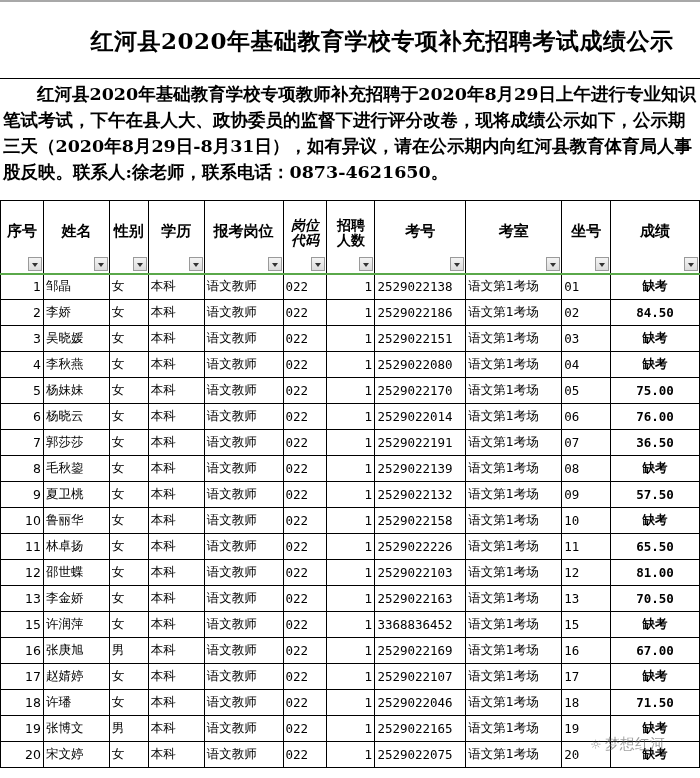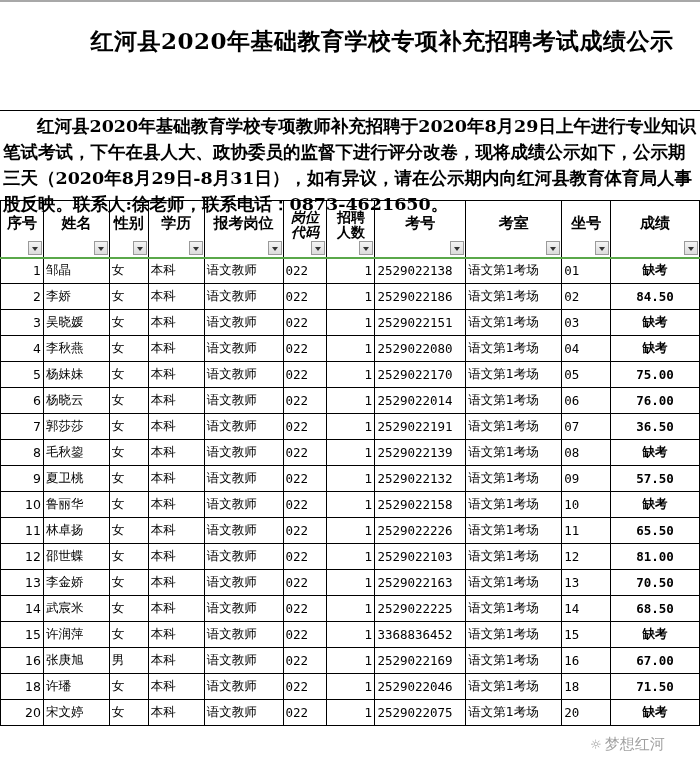--- a/index.html
+++ b/index.html
@@ -13,32 +13,31 @@
     margin-left: 32px;
   }
   .notice {
     position: absolute; left: 0; top: 78px; width: 700px; height: 120px;
     border-top: 1px solid #000;
     padding: 2px 2px 0 3px;
     font-size: 17.5px; line-height: 26px; font-weight: bold;
     font-family: "DejaVu Serif", "Liberation Serif", serif;
     text-indent: 34px;
     word-break: break-all;
-    margin-top: 32px;
   }
   table.grid {
     position: absolute; left: 0; top: 200px;
     border-collapse: collapse; table-layout: fixed;
     font-family: "DejaVu Sans", "Liberation Sans", sans-serif;
   }
   table.grid td, table.grid th {
     border: 1.5px solid #000; overflow: hidden; white-space: nowrap;
   }
   table.grid th {
-    height: 57px; font-size: 15px; font-weight: bold; position: relative;
+    height: 73px; font-size: 15px; font-weight: bold; position: relative;
     vertical-align: middle; text-align: center; padding-bottom: 10px;
     font-family: "DejaVu Serif", "Liberation Serif", serif;
     border-bottom: 2px solid #5aa84a;
   }
   table.grid th.two { font-size: 14px; line-height: 15px; padding-bottom: 8px; }
   .dd {
     position: absolute; right: 1px; bottom: 2px; width: 14px; height: 14px;
     background: linear-gradient(#f4f4f4, #dcdcdc); border: 1px solid #9a9a9a;
   }
   .dd::after {
@@ -258,33 +257,20 @@
         <td>本科</td>
         <td>语文教师</td>
         <td class="mono">022</td>
         <td class="num">1</td>
         <td class="mono">2529022163</td>
         <td>语文第1考场</td>
         <td class="mono">13</td>
         <td class="cen mono">70.50</td>
       </tr>
       <tr>
-        <td class="num">14</td>
-        <td>武宸米</td>
-        <td>女</td>
-        <td>本科</td>
-        <td>语文教师</td>
-        <td class="mono">022</td>
-        <td class="num">1</td>
-        <td class="mono">2529022225</td>
-        <td>语文第1考场</td>
-        <td class="mono">14</td>
-        <td class="cen mono">68.50</td>
-      </tr>
-      <tr>
         <td class="num">15</td>
         <td>许润萍</td>
         <td>女</td>
         <td>本科</td>
         <td>语文教师</td>
         <td class="mono">022</td>
         <td class="num">1</td>
         <td class="mono">3368836452</td>
         <td>语文第1考场</td>
         <td class="mono">15</td>
@@ -297,31 +283,57 @@
         <td>本科</td>
         <td>语文教师</td>
         <td class="mono">022</td>
         <td class="num">1</td>
         <td class="mono">2529022169</td>
         <td>语文第1考场</td>
         <td class="mono">16</td>
         <td class="cen mono">67.00</td>
       </tr>
       <tr>
+        <td class="num">17</td>
+        <td>赵婧婷</td>
+        <td>女</td>
+        <td>本科</td>
+        <td>语文教师</td>
+        <td class="mono">022</td>
+        <td class="num">1</td>
+        <td class="mono">2529022107</td>
+        <td>语文第1考场</td>
+        <td class="mono">17</td>
+        <td class="cen">缺考</td>
+      </tr>
+      <tr>
         <td class="num">18</td>
         <td>许璠</td>
         <td>女</td>
         <td>本科</td>
         <td>语文教师</td>
         <td class="mono">022</td>
         <td class="num">1</td>
         <td class="mono">2529022046</td>
         <td>语文第1考场</td>
         <td class="mono">18</td>
         <td class="cen mono">71.50</td>
+      </tr>
+      <tr>
+        <td class="num">19</td>
+        <td>张博文</td>
+        <td>男</td>
+        <td>本科</td>
+        <td>语文教师</td>
+        <td class="mono">022</td>
+        <td class="num">1</td>
+        <td class="mono">2529022165</td>
+        <td>语文第1考场</td>
+        <td class="mono">19</td>
+        <td class="cen">缺考</td>
       </tr>
       <tr>
         <td class="num">20</td>
         <td>宋文婷</td>
         <td>女</td>
         <td>本科</td>
         <td>语文教师</td>
         <td class="mono">022</td>
         <td class="num">1</td>
         <td class="mono">2529022075</td>

